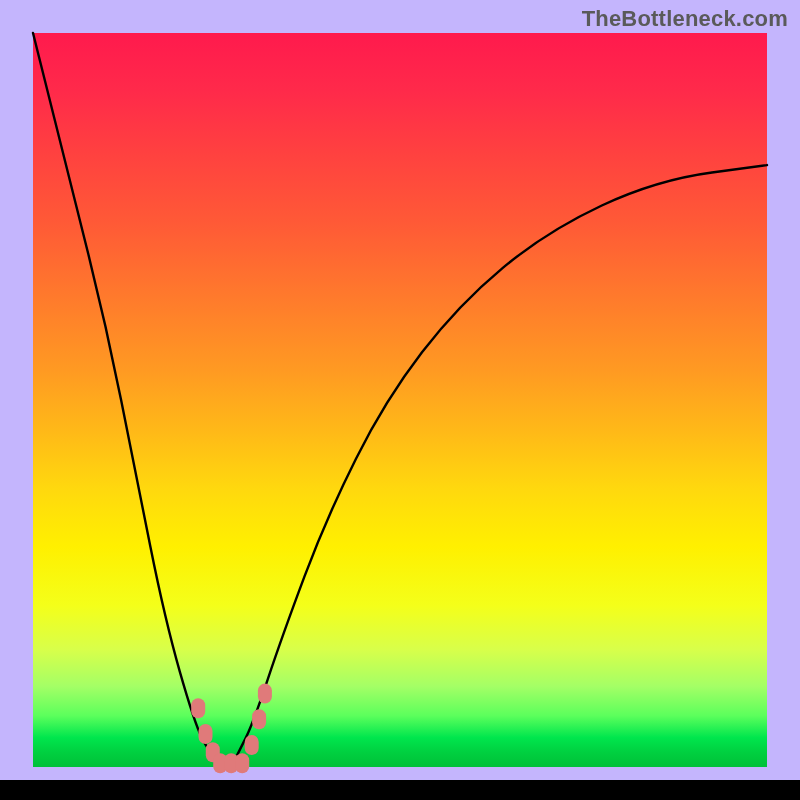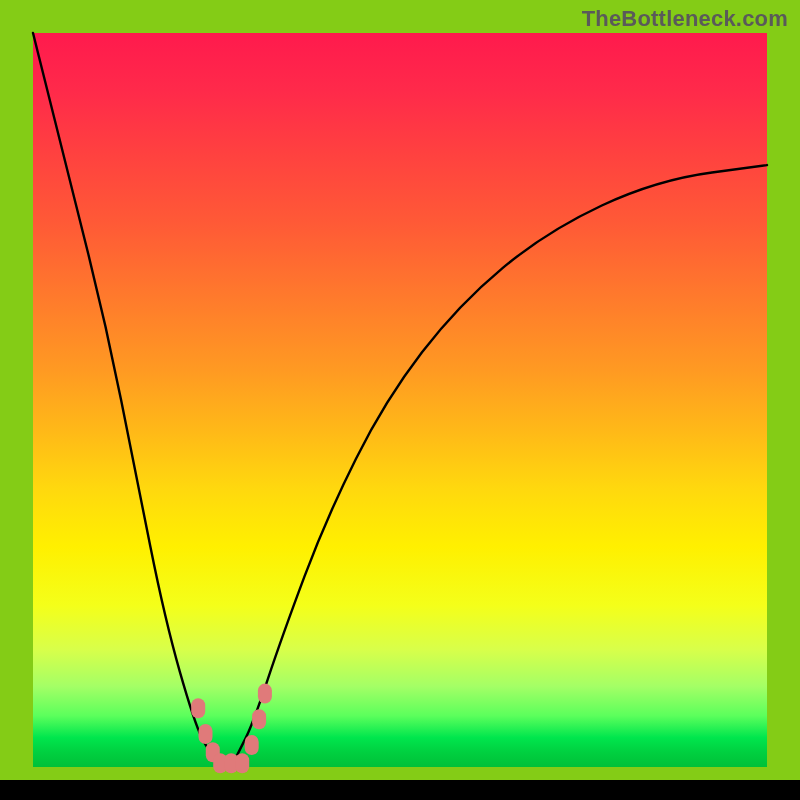--- a/index.html
+++ b/index.html
@@ -9,21 +9,21 @@
     height: 800px;
     background: #000;
     overflow: hidden;
   }
   .frame {
     position: absolute;
     top: 0;
     left: 0;
     width: 800px;
     height: 780px;
-    background: #84cc16;
+    background: #c4b5fd;
   }
   .plot-area {
     position: absolute;
     left: 33px;
     top: 33px;
     width: 734px;
     height: 734px;
     
     background: linear-gradient(to bottom,
       #ff1a4d 0%,

